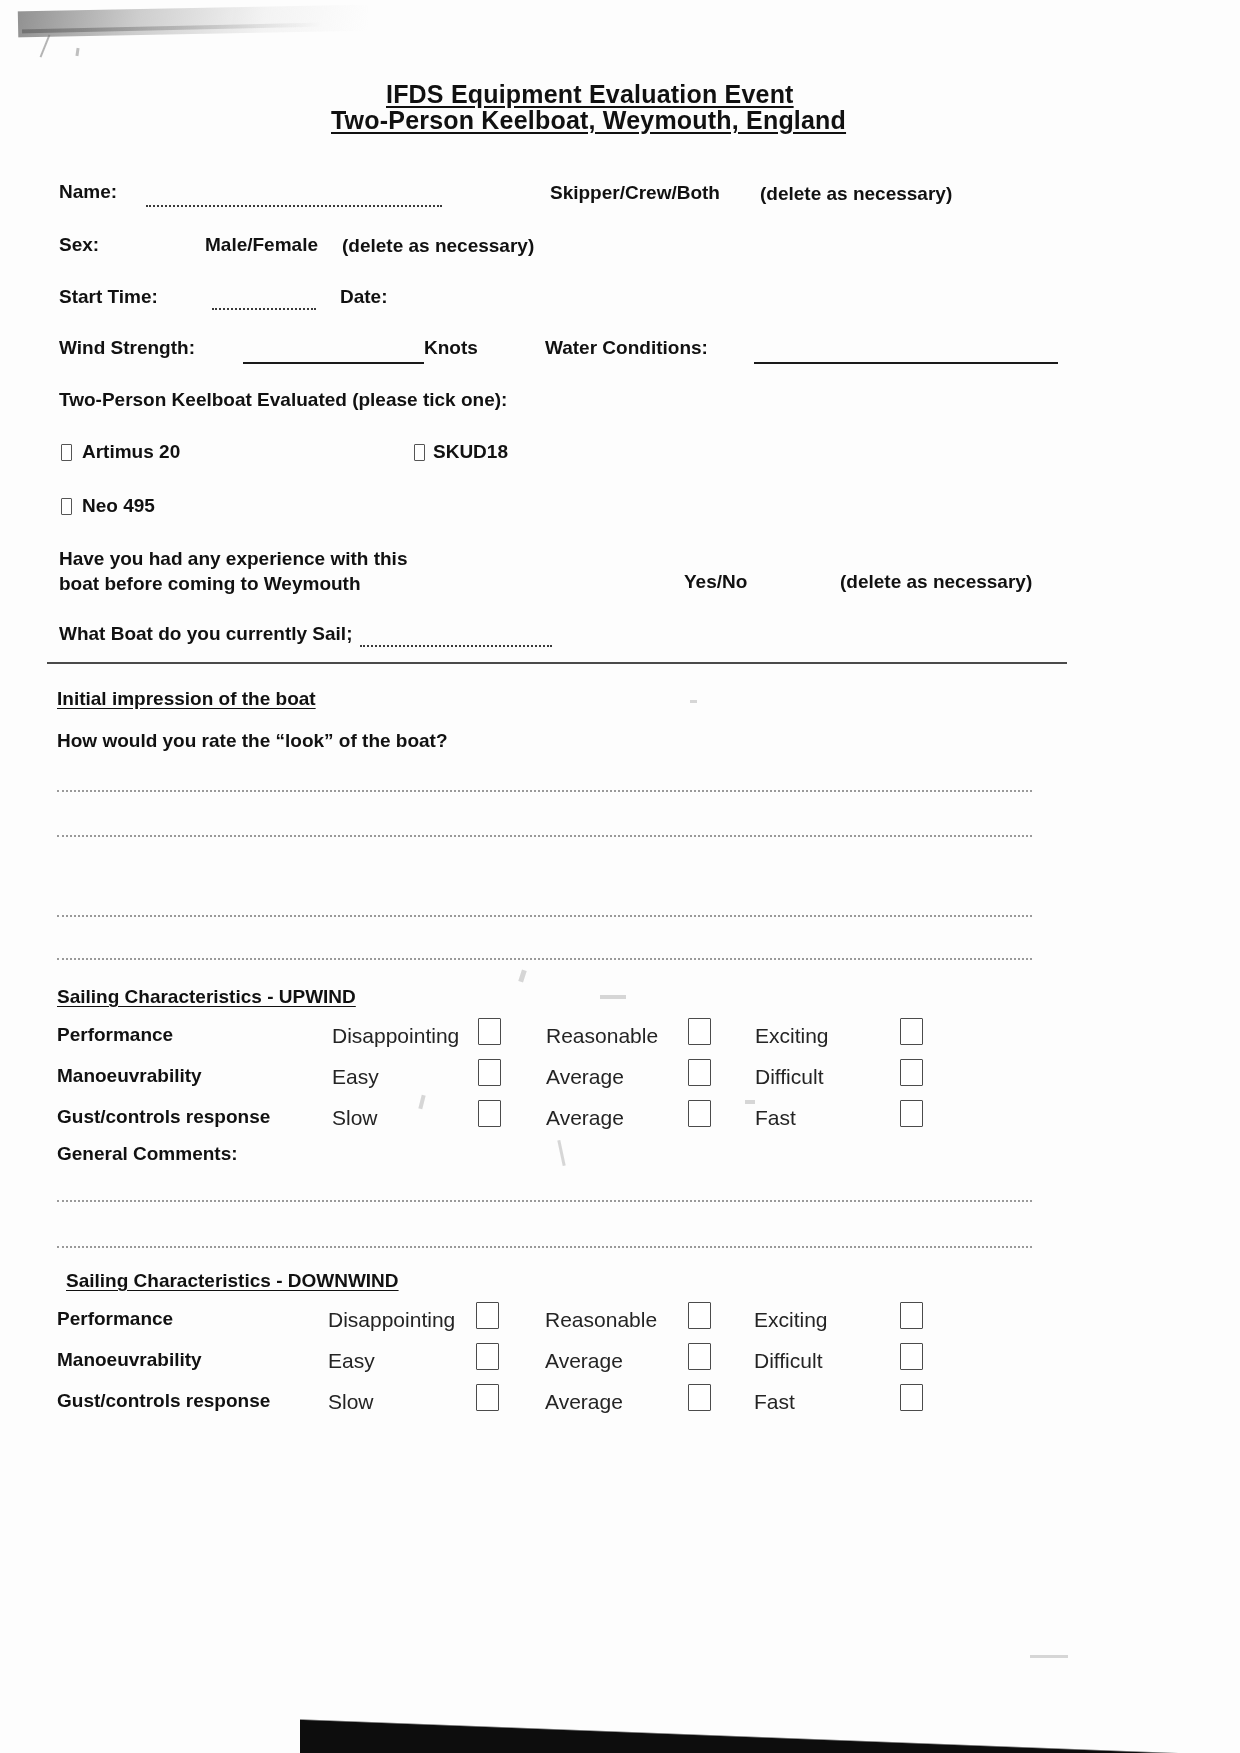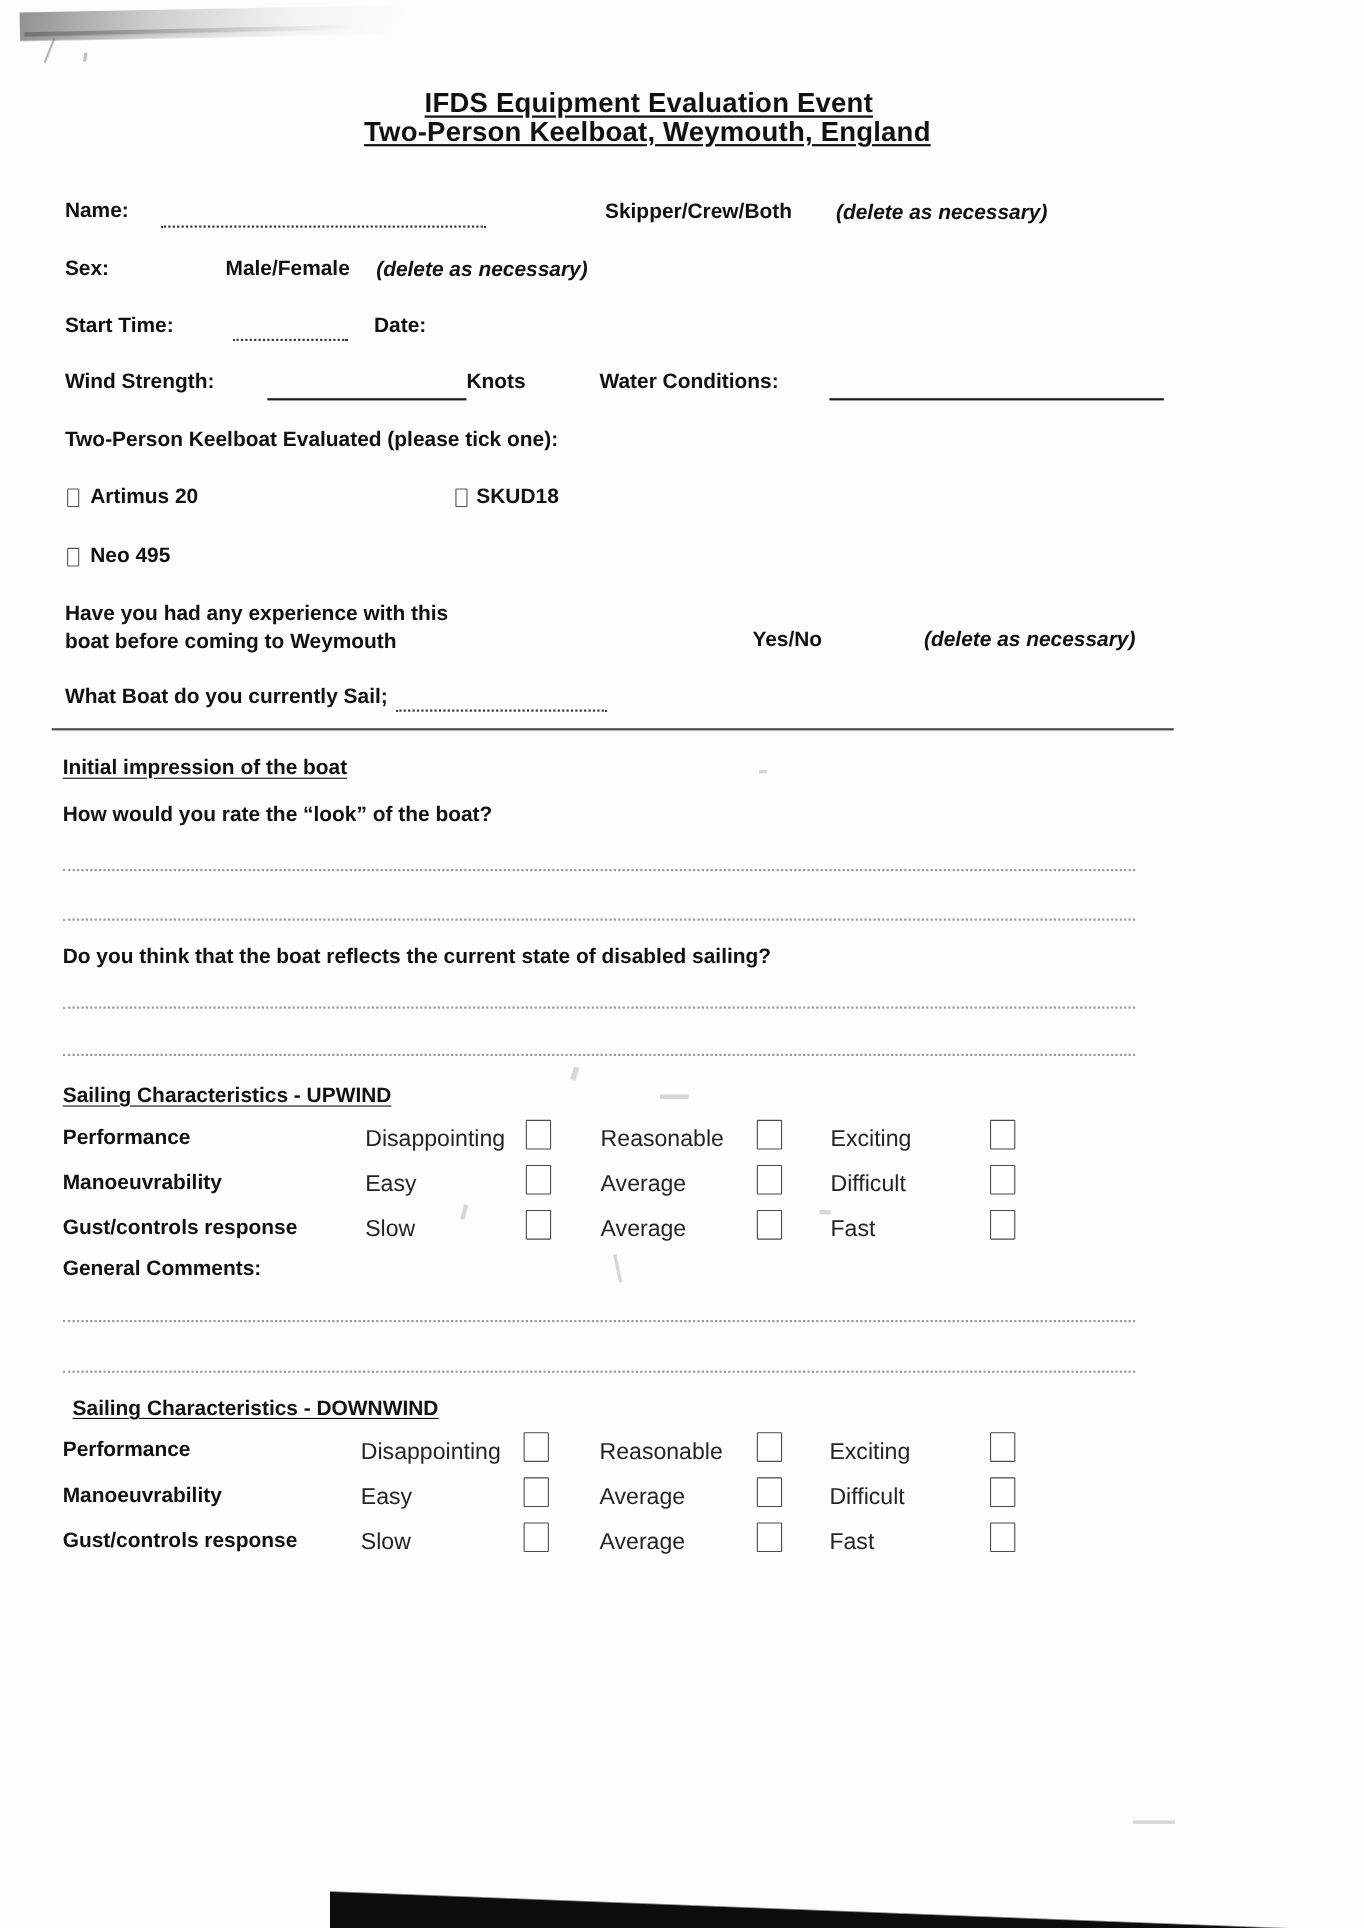--- a/index.html
+++ b/index.html
@@ -81,21 +81,20 @@
     font-size: 25px;
     font-weight: 600;
     letter-spacing: 0.2px;
     text-decoration: underline;
     text-underline-offset: 3px;
   }
   .bold {
     font-weight: bold;
   }
   .ital {
-    font-style: italic;
     font-weight: normal;
   }
   .reg { font-weight: normal; }
   .uline {
     text-decoration: underline;
     text-underline-offset: 3px;
   }
 
   .field-lbl {
     font-size: 19px;
@@ -213,21 +212,20 @@
   <div class="dotline" style="left:360px; top:645px; width:192px;"></div>
 
   <div class="rule" style="left:47px; top:662px; width:1020px;"></div>
 
   <div class="t field-lbl-sm uline" style="left:57px; top:688px;">Initial impression of the boat</div>
 
   <div class="t field-lbl-sm" style="left:57px; top:730px;">How would you rate the “look” of the boat?</div>
   <div class="dotline-faint" style="left:57px; top:790px; width:975px;"></div>
   <div class="dotline-faint" style="left:57px; top:835px; width:975px;"></div>
 
-  <div class="t field-lbl-sm" style="left:57px; top:859px;">Do you think that the boat reflects the current state of disabled sailing?</div>
   <div class="dotline-faint" style="left:57px; top:915px; width:975px;"></div>
   <div class="dotline-faint" style="left:57px; top:958px; width:975px;"></div>
 
   <div class="t field-lbl-sm uline" style="left:57px; top:986px;">Sailing Characteristics - UPWIND</div>
 
   <div class="t field-lbl-sm" style="left:57px; top:1024px;">Performance</div>
   <div class="t opt-lbl" style="left:332px; top:1024px;">Disappointing</div>
   <div class="chk chk-lg" style="left:478px; top:1018px;"></div>
   <div class="t opt-lbl" style="left:546px; top:1024px;">Reasonable</div>
   <div class="chk chk-lg" style="left:688px; top:1018px;"></div>

